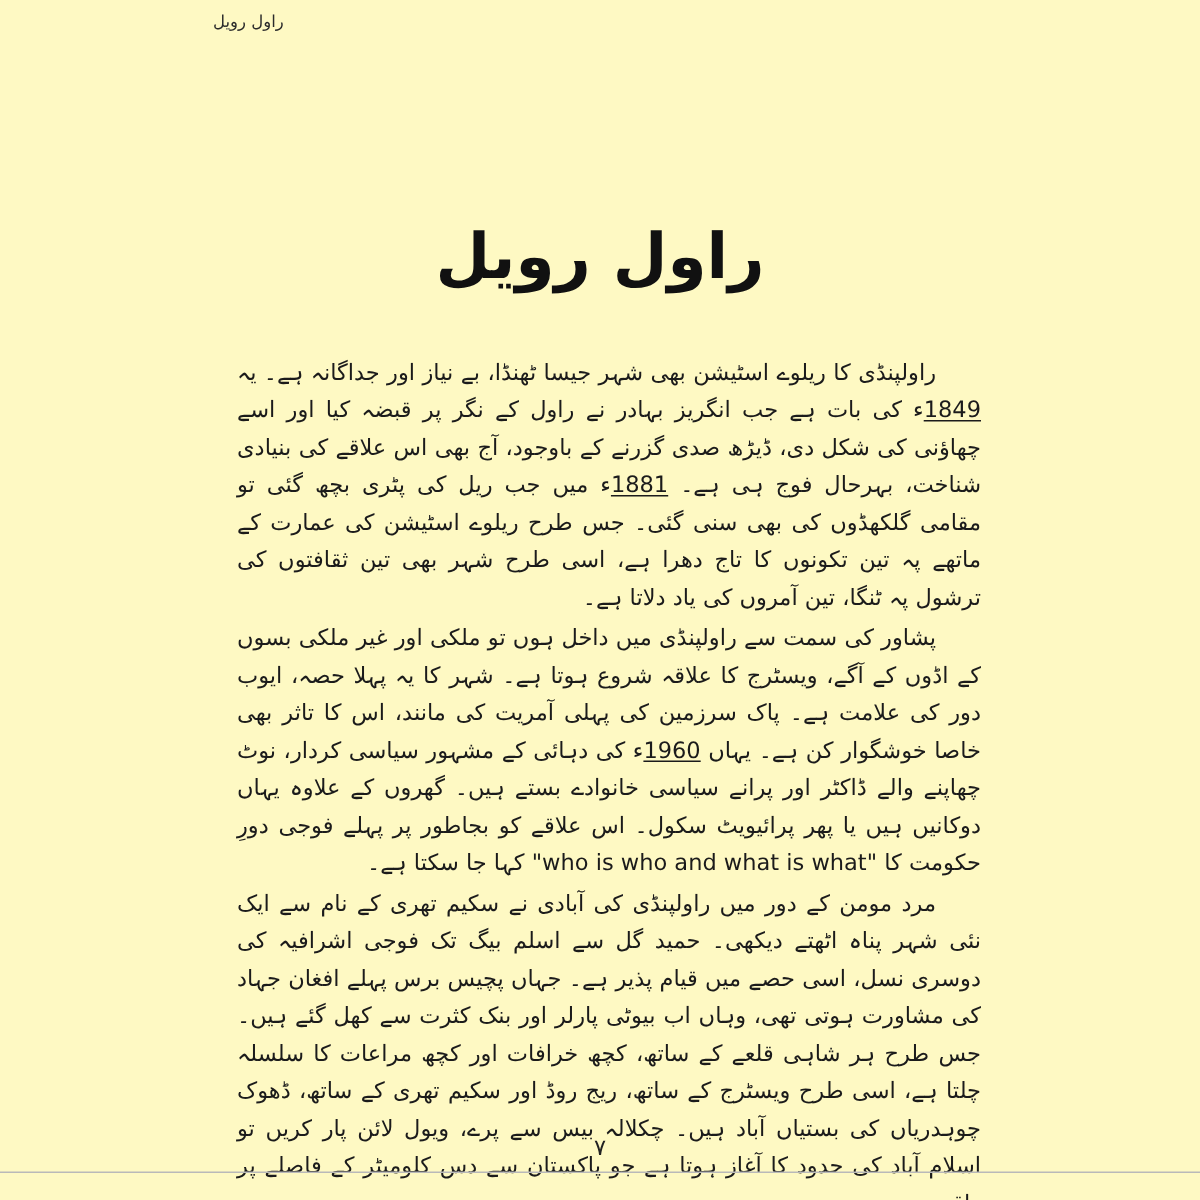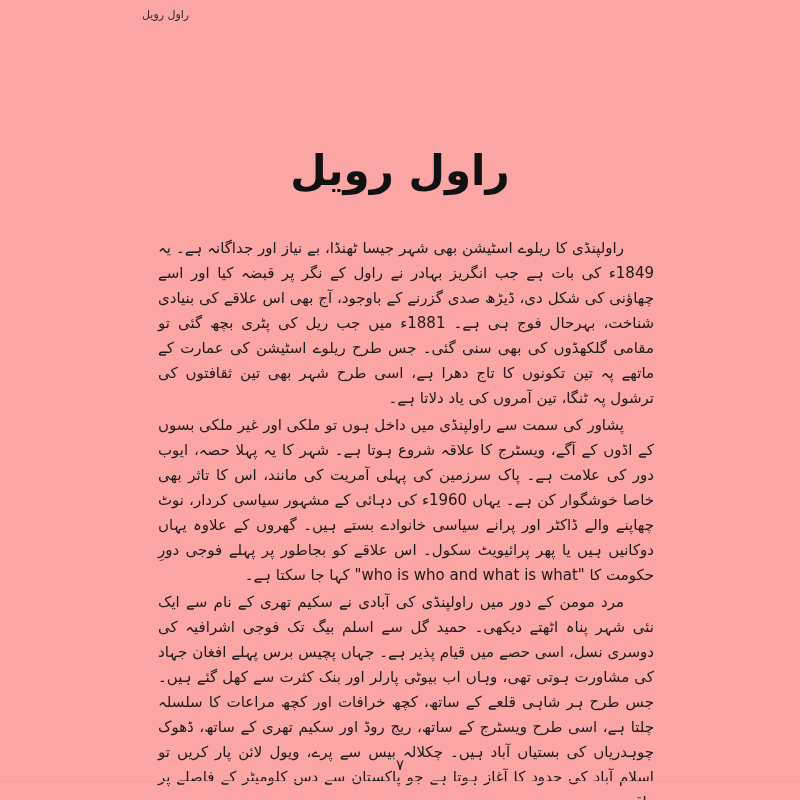--- a/index.html
+++ b/index.html
@@ -4,21 +4,21 @@
 <style>
   html, body {
     margin: 0;
     padding: 0;
     background: #ffffff;
   }
   .page {
     position: relative;
     width: 800px;
     height: 800px;
-    background: #fca5a5;
+    background: #fef9c3;
     overflow: hidden;
     font-family: "DejaVu Sans", sans-serif;
     color: #1b1b1b;
     direction: rtl;
   }
   .running-header {
     position: absolute;
     top: 8px;
     left: 142px;
     font-size: 11px;
@@ -45,20 +45,21 @@
     direction: rtl;
     text-align: justify;
     font-size: 15px;
     line-height: 25px;
   }
   .body-text p.para {
     margin: 0 0 2px 0;
     text-indent: 30px;
   }
   .underline-year {
+    text-decoration: underline;
     text-underline-offset: 2px;
   }
   .page-number {
     position: absolute;
     bottom: 26px;
     left: 0;
     width: 100%;
     text-align: center;
     font-size: 15px;
     color: #222222;

